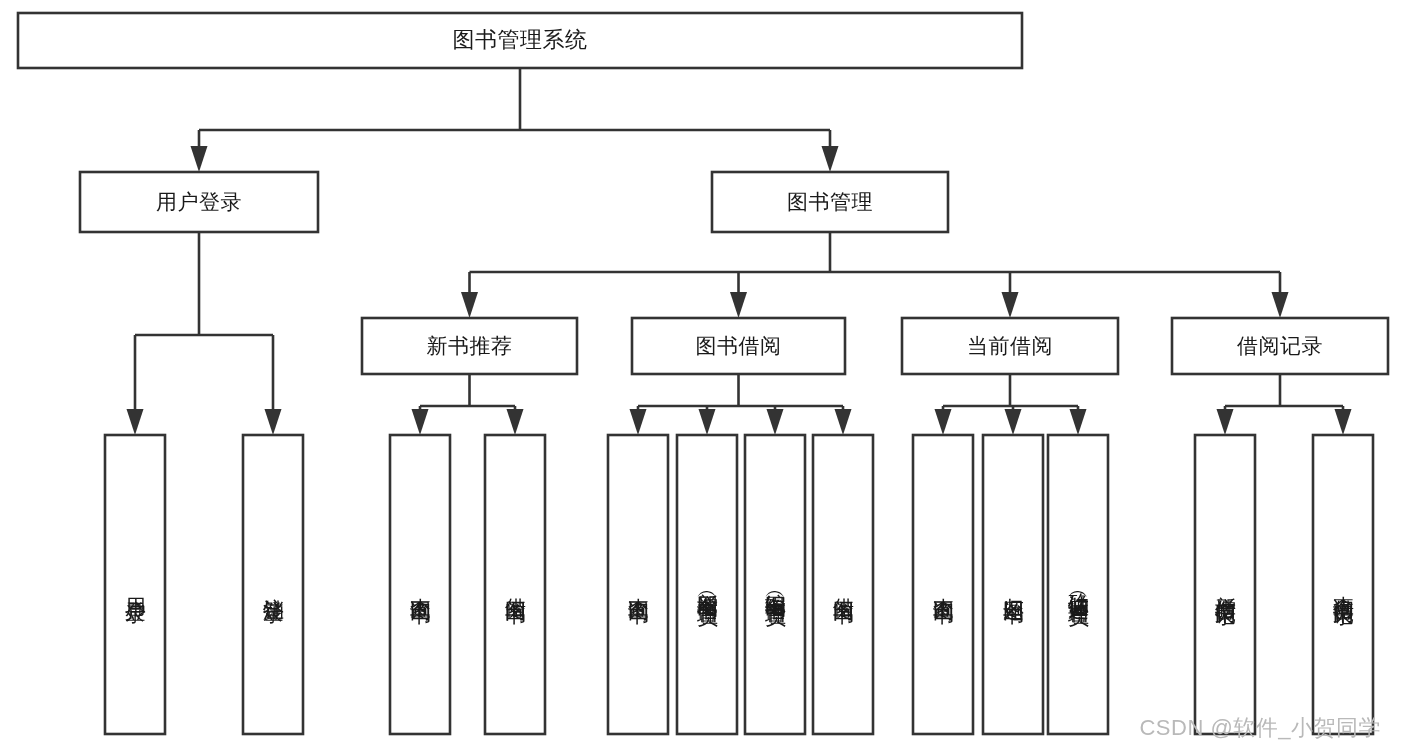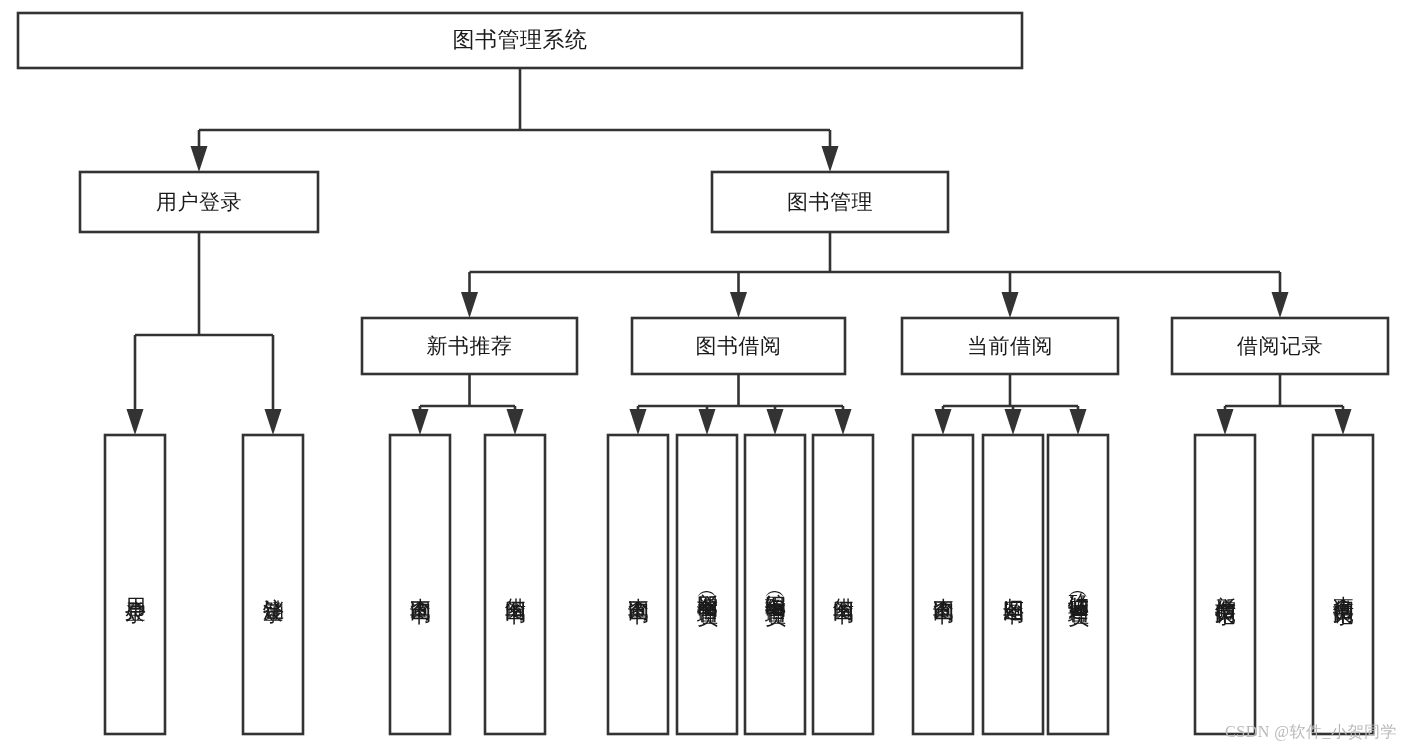--- a/index.html
+++ b/index.html
@@ -72,24 +72,24 @@
     font-family: "Liberation Sans", "DejaVu Sans", sans-serif;
     font-size: 21px;
     color: #1a1a1a;
     line-height: 1.18;
     letter-spacing: 2px;
     white-space: nowrap;
     text-align: center;
   }
   .watermark {
     position: absolute;
-    right: 8px;
+    right: 24px;
     bottom: 4px;
-    font-family: Liberation Serif, serif;
-    font-size: 16px;
+    font-family: Liberation Sans, sans-serif;
+    font-size: 22px;
     color: #b9b9b9;
     letter-spacing: 0.5px;
     user-select: none;
     white-space: nowrap;
   }
 </style>
 </head>
 <body>
 
 <div id="diagram-root">

